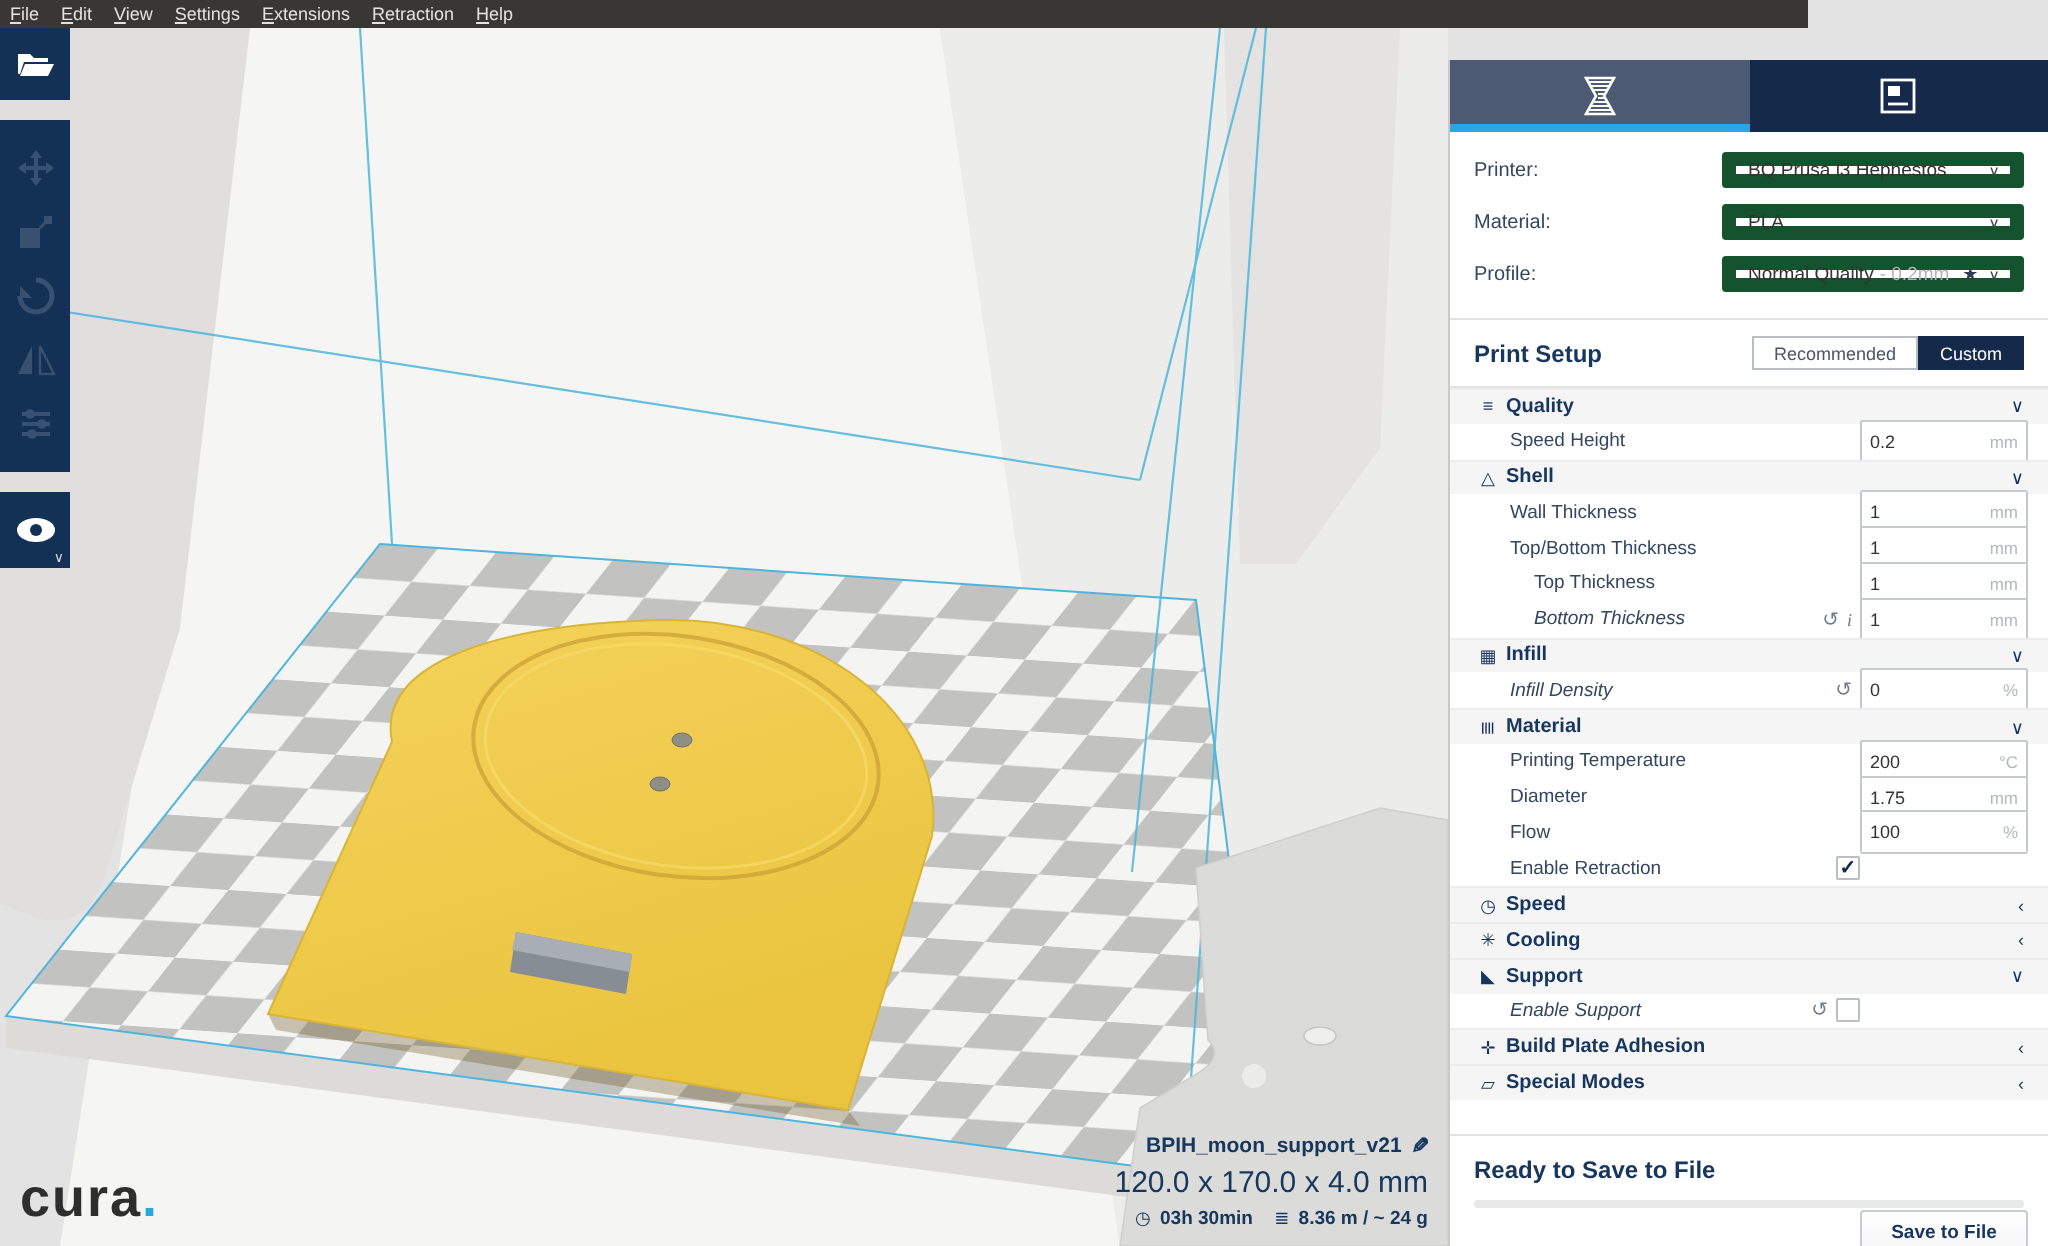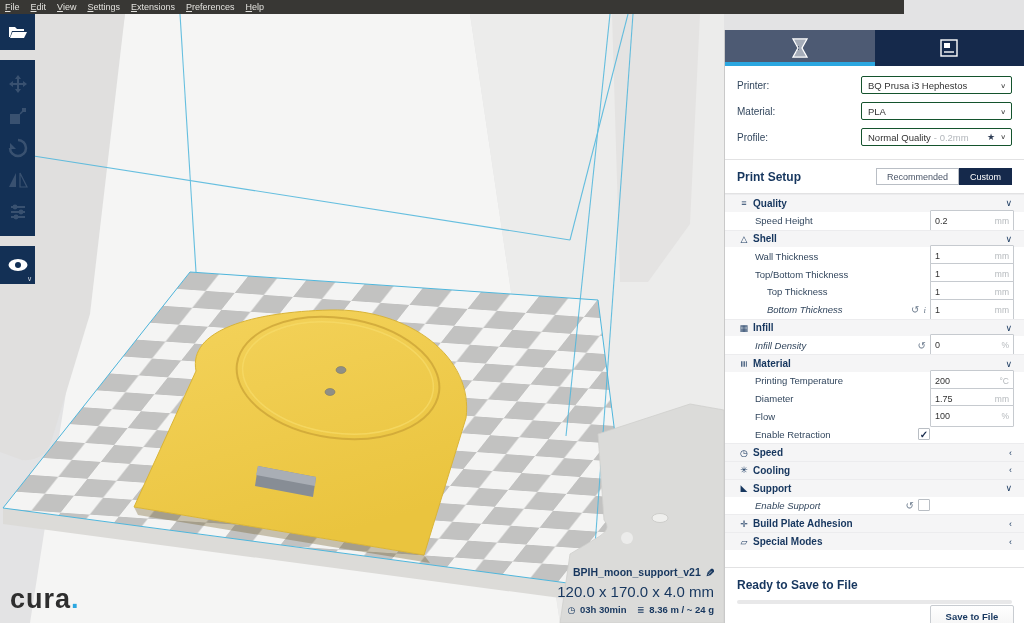--- a/index.html
+++ b/index.html
@@ -45,21 +45,21 @@
     flex-direction:column; z-index:10; }
   .tabs { height:36px; background:#15294b; display:flex; flex:none; }
   .tab { flex:1; display:flex; align-items:center; justify-content:center; position:relative; }
   .tab.active { background:#4d5a73; }
   .tab.active::after { content:""; position:absolute; left:0; right:0; bottom:0;
     height:4px; background:#2ba7e0; }
 
   .machine { padding:9px 12px 6px 12px; flex:none; }
   .m-row { display:flex; align-items:center; height:20px; margin-bottom:6px; }
   .m-label { width:124px; font-size:10px; color:#33475e; }
-  .dropdown { flex:1; height:18px; border:1px solid #14532d; border-radius:2px;
+  .dropdown { flex:1; height:18px; border:7px solid #14532d; border-radius:2px;
     background:#fff; display:flex; align-items:center; padding:0 6px; font-size:9.5px;
     color:#333; position:relative; }
   .dropdown .suffix { color:#b2b6bb; margin-left:3px; }
   .dropdown .dd-right { position:absolute; right:5px; display:flex; align-items:center; gap:5px; }
   .dd-chev { font-size:8px; color:#444; transform:scaleY(.8); }
   .dd-star { font-size:9px; color:#2f3d55; }
 
   .setup-row { border-top:1px solid #e2e2e3; padding:8px 12px; display:flex;
     align-items:center; justify-content:space-between; flex:none; }
   .setup-title { font-size:12px; font-weight:bold; color:#16365e; }
@@ -108,21 +108,21 @@
 <body>
 
 <div class="app">
 
   <div class="menubar">
     <span class="menu-item">File</span>
     <span class="menu-item">Edit</span>
     <span class="menu-item">View</span>
     <span class="menu-item">Settings</span>
     <span class="menu-item">Extensions</span>
-    <span class="menu-item">Preferences</span>
+    <span class="menu-item">Retraction</span>
     <span class="menu-item">Help</span>
   </div>
 
   <div class="viewport">
     <svg width="724" height="609" viewBox="0 0 724 609">
       <defs>
         <pattern id="checker" patternUnits="userSpaceOnUse" width="2" height="2" patternTransform="matrix(29.1,2.0,-13.4,16.9,190,258)">
           <rect x="0" y="0" width="2" height="2" fill="#f4f4f3"></rect>
           <rect x="0" y="0" width="1" height="1" fill="#c2c2c1"></rect>
           <rect x="1" y="1" width="1" height="1" fill="#c2c2c1"></rect>

